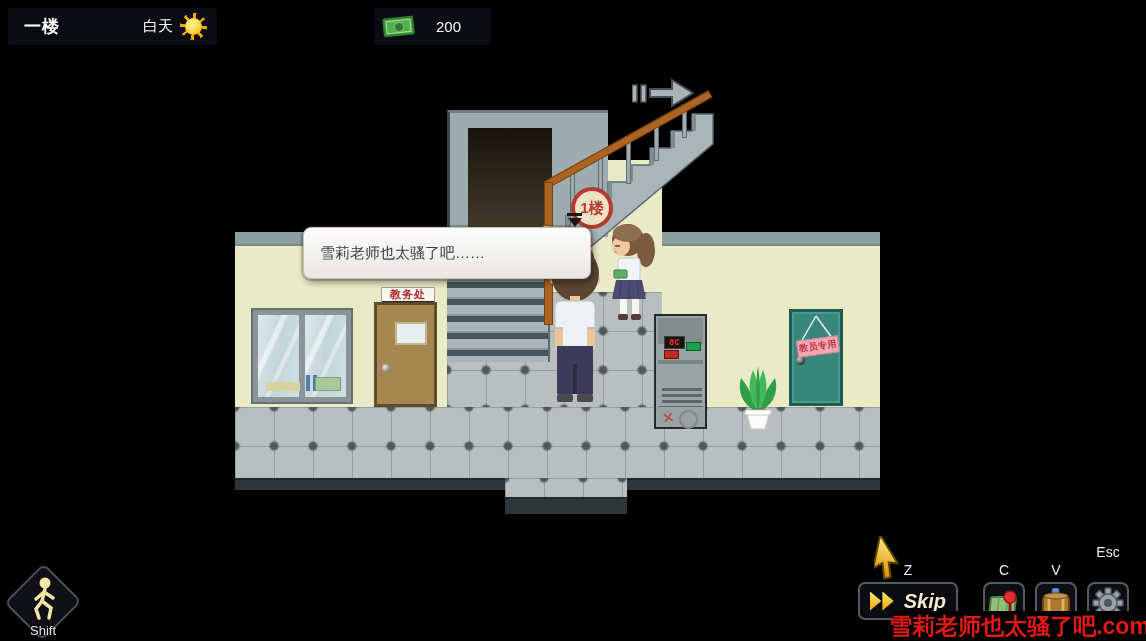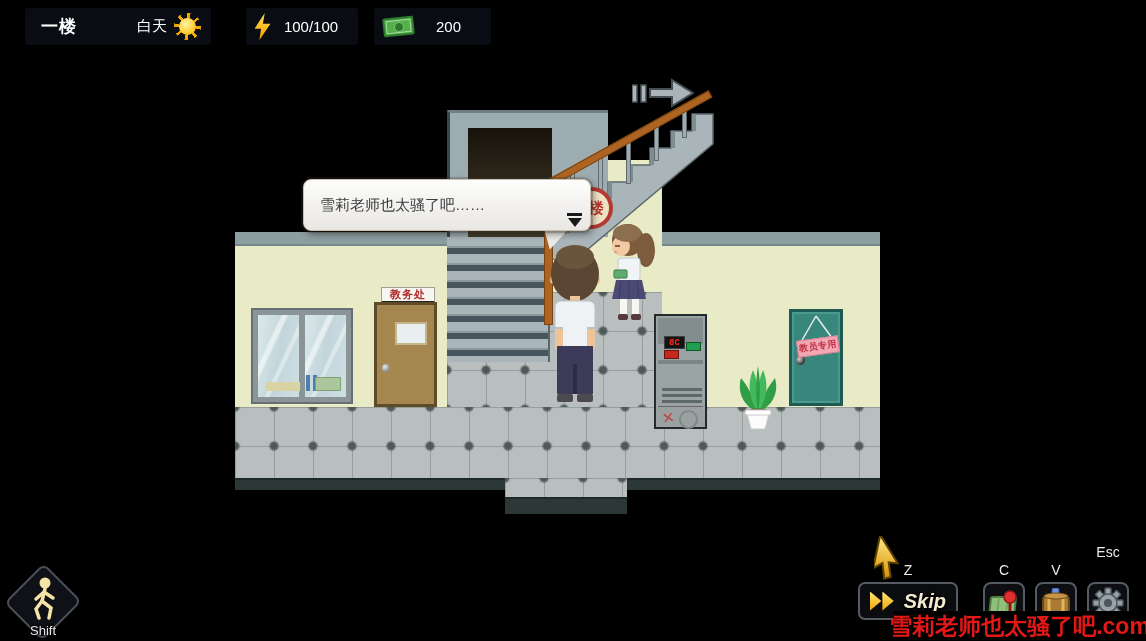--- a/index.html
+++ b/index.html
@@ -3,21 +3,21 @@
 <meta charset="utf-8">
 <style>
   html,body{margin:0;padding:0;background:#000;}
   .stage{position:relative;width:1146px;height:641px;background:#000;overflow:hidden;
          font-family:"Liberation Sans","DejaVu Sans",sans-serif;}
   .abs{position:absolute;}
 
   
   .hud-panel{position:absolute;top:8px;height:37px;background:rgba(10,13,20,.92);
              border-radius:3px;display:flex;align-items:center;color:#fff;}
-  .hud-floor{left:25px;width:186px;justify-content:space-between;padding:0 10px 0 16px;box-sizing:border-box;}
+  .hud-floor{left:8px;width:209px;justify-content:space-between;padding:0 10px 0 16px;box-sizing:border-box;}
   .hud-floor .floor-lbl{font-size:17px;font-weight:bold;letter-spacing:1px;}
   .hud-floor .time-wrap{display:flex;align-items:center;gap:7px;font-size:15px;}
   .sun{position:relative;width:27px;height:27px;}
   .sun::before{content:"";position:absolute;inset:0;border-radius:50%;
     background:repeating-conic-gradient(#f7a800 0deg 13deg, transparent 13deg 45deg);}
   .sun::after{content:"";position:absolute;inset:5px;border-radius:50%;
     background:radial-gradient(circle at 40% 35%, #fff3a6, #ffd23e 55%, #f59f00 100%);}
   .hud-energy{left:246px;width:112px;padding:0 8px 0 7px;box-sizing:border-box;}
   .bolt{width:19px;height:27px;background:linear-gradient(180deg,#ffe14d,#f59f00);
     clip-path:polygon(62% 0,8% 58%,42% 58%,34% 100%,92% 40%,52% 40%);}
@@ -75,21 +75,21 @@
   .vend .divider{position:absolute;left:2px;top:44px;right:2px;height:4px;background:#7c8585;}
   .vend .slots{position:absolute;left:6px;top:72px;width:40px;height:16px;
     background:repeating-linear-gradient(180deg,#5f6868 0 3px,transparent 3px 6px);}
   .vend .lower{position:absolute;left:2px;top:90px;right:2px;bottom:2px;background:#99a1a1;border-top:1px solid #666;}
   .vend .xmark{position:absolute;left:4px;top:2px;color:#c2443a;font-size:15px;font-weight:bold;transform:rotate(-10deg);}
   .vend .scribble{position:absolute;right:5px;top:3px;width:15px;height:15px;border:2px solid #7f8a8a;border-radius:50%;}
 
   
   .bubble{background:linear-gradient(#fdfdfd,#e9e7e4);border:1px solid #c9beb2;border-radius:8px;
     box-shadow:0 0 0 2px rgba(70,58,45,.25),2px 3px 7px rgba(0,0,0,.45);
-    color:#3c3c3c;font-size:15px;display:flex;align-items:center;padding:0 16px;box-sizing:border-box;}
+    color:#3c3c3c;font-size:15px;display:flex;align-items:center;padding:0 16px;box-sizing:border-box;margin-top:48px;}
   .bubble-tail{width:0;height:0;border-left:9px solid transparent;border-right:17px solid transparent;
     border-top:23px solid #edebe8;transform:rotate(6deg);}
   .cont-bar{width:15px;height:3px;background:#191919;margin-bottom:2px;}
   .cont-tri{width:0;height:0;border-left:7px solid transparent;border-right:7px solid transparent;border-top:9px solid #191919;}
 
   
   .key-label{position:absolute;color:#ececec;font-size:14px;text-shadow:1px 1px 2px #000;text-align:center;}
   .key-box{position:absolute;width:42px;height:42px;background:rgba(15,17,22,.8);border:2px solid #555b63;
     border-radius:8px;display:flex;align-items:center;justify-content:center;box-sizing:border-box;}
   .skip-btn{position:absolute;left:858px;top:582px;width:100px;height:38px;background:rgba(12,14,18,.88);
@@ -254,24 +254,20 @@
       <div class="cont-tri"></div>
   </div>
 
   <div class="hud-panel hud-floor">
     <span class="floor-lbl">一楼</span>
     <span class="time-wrap">
       <span>白天</span>
       <span class="sun"></span>
     </span>
   </div>
-  <div class="hud-panel hud-energy">
-    <span class="bolt"></span>
-    <span class="val">100/100</span>
-  </div>
   <div class="hud-panel hud-money">
     <span class="cash">
         <span class="inner"></span>
         <span class="coin"></span>
       </span>
     <span class="val">200</span>
   </div>
 
   <div class="shift-wrap">
     <div class="shift-diamond"></div>

